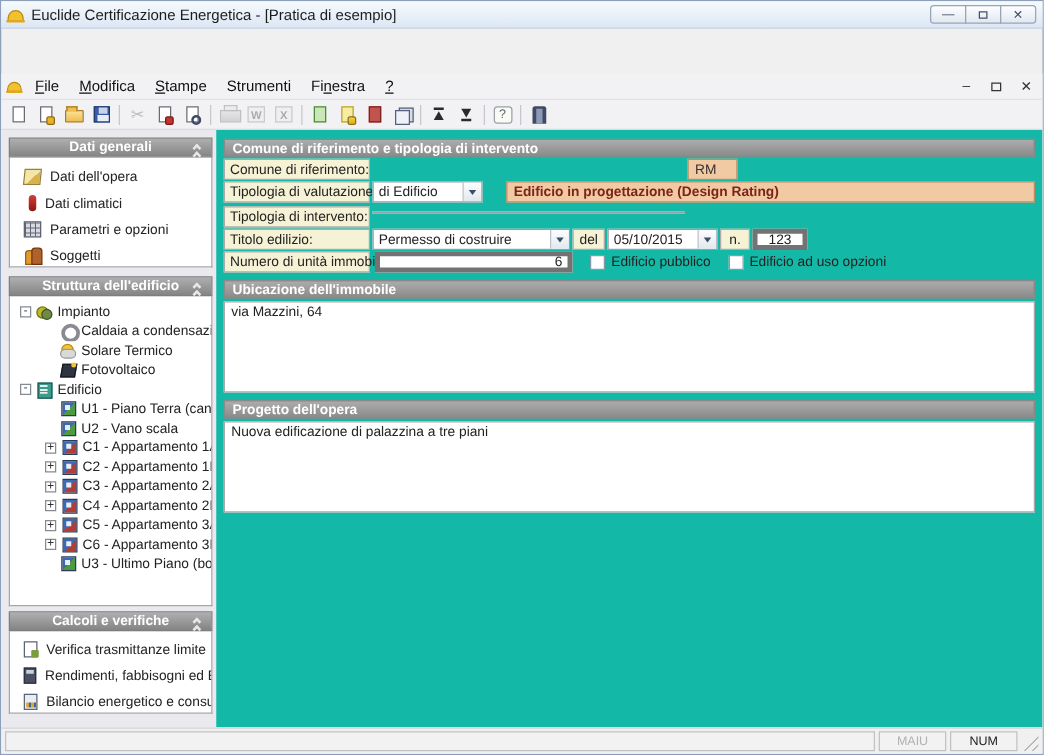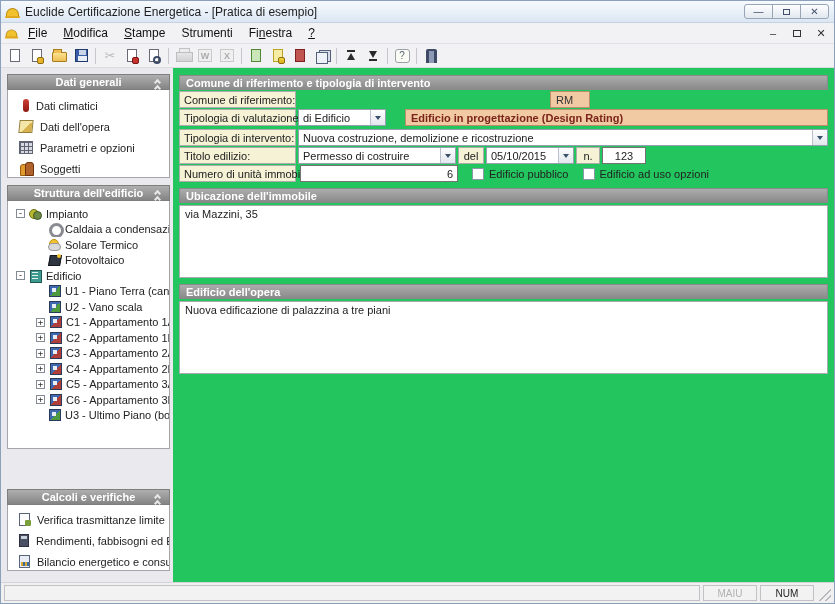--- a/index.html
+++ b/index.html
@@ -20,21 +20,21 @@
   .win-btns { display:flex; }
   .win-btn { width:29px; height:15px; border:1px solid #98A5B5; background:linear-gradient(#FDFEFF,#E2E8F0);
              display:flex; align-items:center; justify-content:center; font-size:10px; color:#44506b;
              margin-left:-1px; }
   .win-btn:first-child { border-radius:3px 0 0 3px; }
   .win-btn:last-child { border-radius:0 3px 3px 0; }
   .glyph-box { width:7px; height:6px; border:1px solid #44506b; display:inline-block;}
 
   
   .menubar { height:21px; background:#F2F1F4; display:flex; align-items:center; padding:0 4px; flex:none;
-             border-bottom:1px solid #E2E1E6; position:relative;}
+             border-bottom:1px solid #E2E1E6; position:relative;margin-top:36px;}
   .menu-hat { transform:scale(.9); margin-right:2px;}
   .menu-item { padding:2px 8px; font-size:12px; color:#111; cursor:default;}
   .menu-item .key { text-decoration:underline; }
   .mdi-btns { position:absolute; right:4px; top:3px; display:flex; gap:6px; align-items:center;}
   .mdi-btn { width:18px; height:14px; display:flex; align-items:center; justify-content:center;
              color:#333; font-size:11px;}
   .restore-ic { width:8px; height:7px; border:1px solid #333; position:relative; background:#F2F1F4;}
   .restore-ic::before { content:""; position:absolute; top:-3px; left:2px; width:8px; height:7px;
                         border:1px solid #333; z-index:-1;}
 
@@ -151,39 +151,39 @@
   .tic-zone::before { content:""; position:absolute; left:1px; top:0; width:10px; height:10px;
                       background:linear-gradient(135deg,#3E68B0 50%, #4E9A3E 50%); border:1px solid #2A3A5A;}
   .tic-zone::after { content:""; position:absolute; left:4px; top:3px; width:4px; height:4px; background:#E8EEF8;}
   .tic-apt::before { content:""; position:absolute; left:1px; top:0; width:10px; height:10px;
                      background:linear-gradient(135deg,#3E68B0 50%, #B03E38 50%); border:1px solid #2A3A5A;}
   .tic-apt::after { content:""; position:absolute; left:4px; top:3px; width:4px; height:4px; background:#E8EEF8;}
   .gap6 { height:7px; flex:none;}
   .spacer { flex:1;}
 
   
-  .main { flex:1; padding:7px 6px 0 6px; display:flex; flex-direction:column; overflow:hidden; background:#22c55e;}
+  .main { flex:1; padding:7px 6px 0 6px; display:flex; flex-direction:column; overflow:hidden; background:#14b8a6;}
   .sec-header { height:15px; flex:none; background:linear-gradient(#ACACAC,#8A8A8A); border:1px solid #8A8A8A;
                 color:#fff; font-weight:bold; display:flex; align-items:center; padding-left:6px;}
   .frow { display:flex; margin-top:1px; height:17px; flex:none; align-items:stretch;}
   .flabel { width:117px; flex:none; background:#F5F2D5; border:1px solid #ABABAB; display:flex;
             align-items:center; padding-left:4px; margin-right:2px; white-space:nowrap;}
   .combo { background:#fff; border:1px solid #94A0AC; display:flex; align-items:center; padding:0 18px 0 4px;
            position:relative; white-space:nowrap; overflow:hidden;}
   .combo .carr { position:absolute; right:0; top:0; bottom:0; width:15px; background:linear-gradient(#FDFDFD,#E3E8EE);
                  border-left:1px solid #B9C2CC; display:flex; align-items:center; justify-content:center;}
   .carr::after { content:""; width:0; height:0; border-left:3.5px solid transparent; border-right:3.5px solid transparent;
                  border-top:4px solid #39506B;}
   .finfo { flex:1; background:#F1C9A2; border:1px solid #B7906A; color:#7B241C; font-weight:bold;
            display:flex; align-items:center; padding-left:5px; margin-left:19px; white-space:nowrap; overflow:hidden;}
   .fread { width:40px; flex:none; background:#F1C9A2; border:1px solid #B7906A; display:flex; align-items:center;
            padding-left:5px; margin-left:2px; color:#333;}
   .fsmall { background:#F5F2D5; border:1px solid #ABABAB; display:flex; align-items:center; justify-content:center;
             margin-left:2px; flex:none;}
-  .finput { background:#fff; border:1px solid #737373; display:flex; align-items:center; padding:0 4px;
+  .finput { background:#fff; border:4px solid #737373; display:flex; align-items:center; padding:0 4px;
             margin-left:2px; flex:none;}
   .cbwrap { display:flex; align-items:center; margin-left:14px; }
   .cbox { width:12px; height:12px; background:#fff; border:1px solid #8A99A8; margin-right:5px; flex:none;}
   .textblock { background:#fff; border:1px solid #A9A9B0; height:73px; flex:none; padding:2px 5px;}
   .mt6 { margin-top:6px;}
   .mt5 { margin-top:5px;}
 
   
   .statusbar { height:21px; flex:none; background:#F0F0F0; border-top:1px solid #D4D4D8; display:flex;
                align-items:center; padding:2px 3px; gap:3px;}
@@ -306,26 +306,26 @@
 
       <div class="panel-header">
         <span>Dati generali</span>
         <span class="chev up">
             <i></i>
             <i></i>
           </span>
       </div>
       <div class="panel-box" style="height:88px; padding-top:5px;">
         <div class="pitem">
+            <span class="sic sic-notes"></span>
+            <span>Dati dell'opera</span>
+          </div>
+        <div class="pitem">
             <span class="sic sic-thermo"></span>
             <span>Dati climatici</span>
-          </div>
-        <div class="pitem">
-            <span class="sic sic-notes"></span>
-            <span>Dati dell'opera</span>
           </div>
         <div class="pitem">
             <span class="sic sic-calc"></span>
             <span>Parametri e opzioni</span>
           </div>
         <div class="pitem">
             <span class="sic sic-people"></span>
             <span>Soggetti</span>
           </div>
       </div>
@@ -457,24 +457,20 @@
         <div class="combo" style="width:88px;">
             <span>di Edificio</span>
             <span class="carr"></span>
           </div>
         <div class="finfo">Edificio in progettazione (Design Rating)</div>
       </div>
 
 
       <div class="frow" style="margin-top:3px;">
         <div class="flabel">Tipologia di intervento:</div>
-        <div class="combo" style="flex:1;">
-            <span>Nuova costruzione, demolizione e ricostruzione</span>
-            <span class="carr"></span>
-          </div>
       </div>
 
       <div class="frow">
         <div class="flabel">Titolo edilizio:</div>
         <div class="combo" style="width:158px;text-align:right;">
             <span>Permesso di costruire</span>
             <span class="carr"></span>
           </div>
         <div class="fsmall" style="width:26px;">del</div>
         <div class="combo" style="width:88px; margin-left:2px;">
@@ -494,24 +490,24 @@
           </div>
         <div class="cbwrap">
             <span class="cbox"></span>
             <span>Edificio ad uso opzioni</span>
           </div>
       </div>
 
       <div class="sec-header mt6">
           <span>Ubicazione dell'immobile</span>
         </div>
-      <div class="textblock mt5" style="margin-top:2px;">via Mazzini, 35</div>
+      <div class="textblock mt5" style="margin-top:2px;">via Mazzini, 64</div>
 
       <div class="sec-header mt6">
-          <span>Edificio dell'opera</span>
+          <span>Progetto dell'opera</span>
         </div>
       <div class="textblock" style="margin-top:2px;">Nuova edificazione di palazzina a tre piani</div>
 
     </div>
   </div>
 
   <div class="statusbar">
     <div class="scell wide"></div>
     <div class="scell key off">MAIU</div>
     <div class="scell key">NUM</div>

